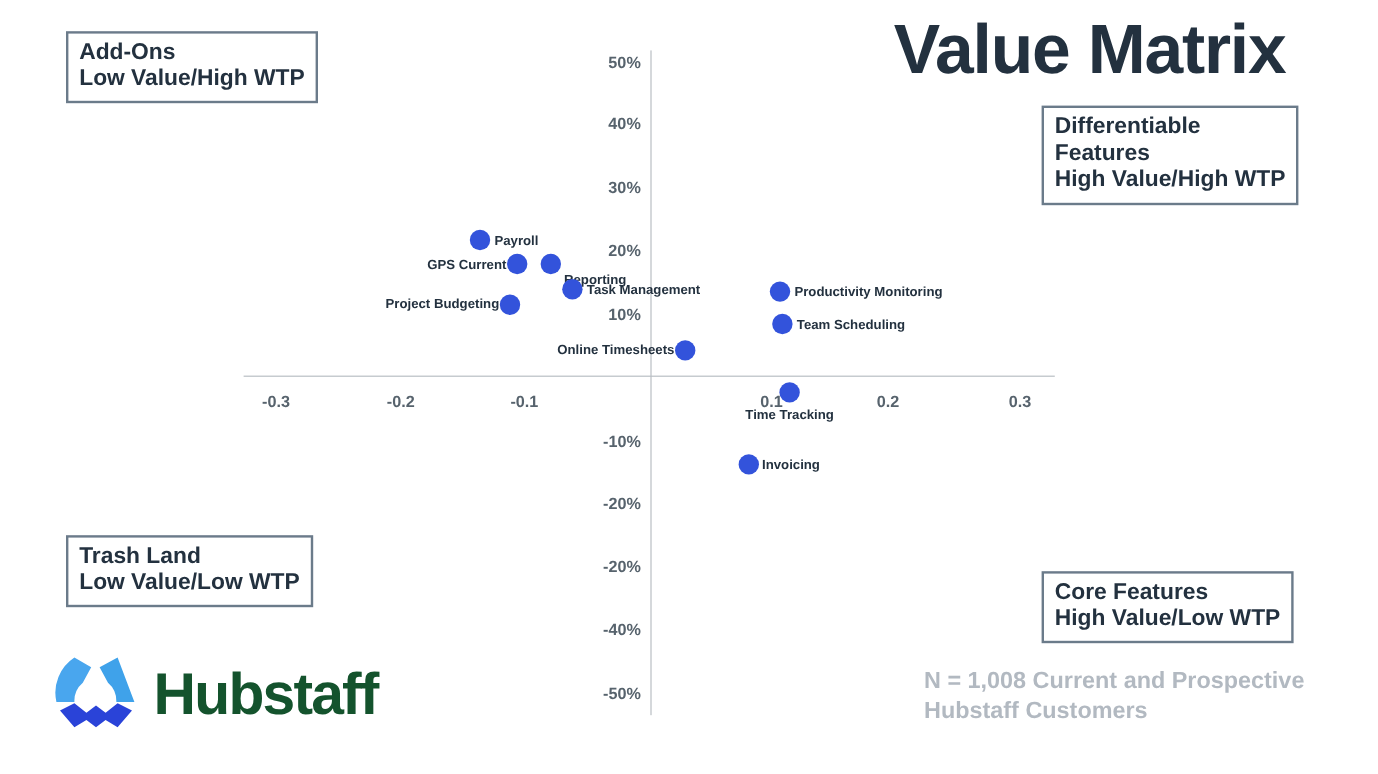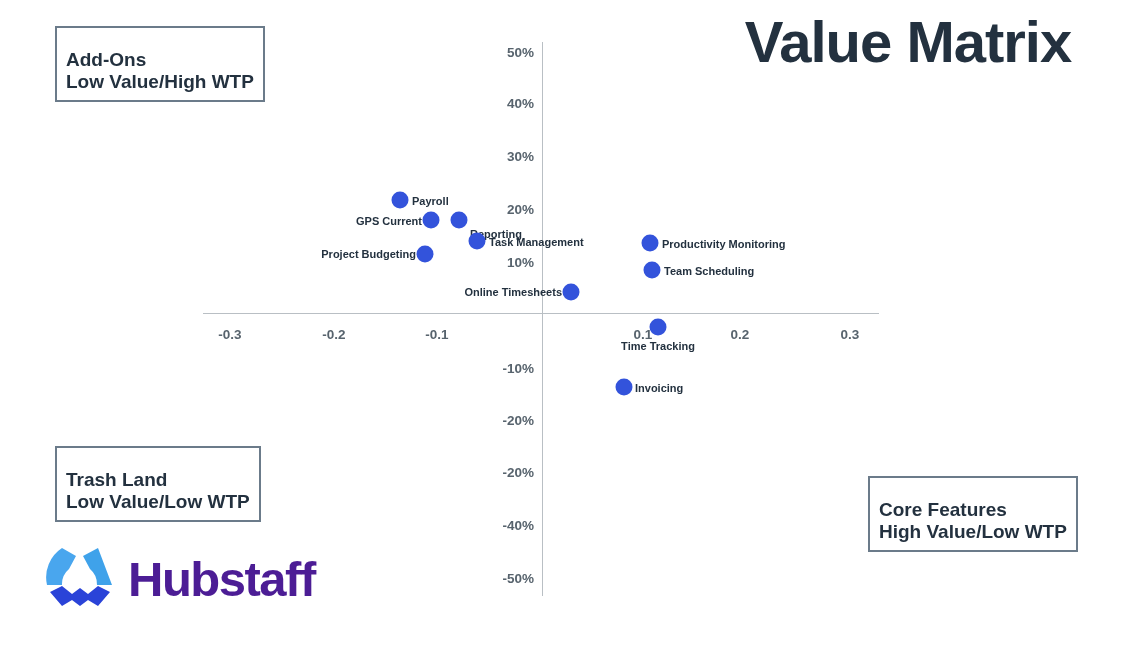--- a/index.html
+++ b/index.html
@@ -34,21 +34,21 @@
     line-height: 1.05;
     white-space: nowrap;
   }
 
   
   .quad-box {
     position: absolute;
     border: 2px solid #6b7b8a;
     background: #ffffff;
     box-sizing: border-box;
-    padding: 21px 9px 7px 9px;
+    padding: 5px 9px 7px 9px;
     font-size: 19px;
     font-weight: 700;
     color: #23313f;
     line-height: 1.17;
     white-space: pre-line;
   }
   #quad-top-left   { left: 55px;  top: 26px;  }
   #quad-top-right  { left: 868px; top: 88px;  }
   #quad-bot-left   { left: 55px;  top: 446px; }
   #quad-bot-right  { left: 868px; top: 476px; }
@@ -125,34 +125,37 @@
     left: 42px;
     top: 542px;
     display: flex;
     align-items: center;
     gap: 10px;
   }
   .logo-text {
     font-size: 49px;
     font-weight: 700;
     letter-spacing: -1.5px;
-    color: #4c1d95;
+    color: #14532d;
     line-height: 1;
   }
 </style>
 </head>
 <body>
 
 <div id="canvas">
 
   <div class="chart-title">Value Matrix</div>
 
   <div class="quad-box" id="quad-top-left">Add-Ons
 Low Value/High WTP</div>
 
+  <div class="quad-box" id="quad-top-right">Differentiable
+Features
+High Value/High WTP</div>
 
   <div class="quad-box" id="quad-bot-left">Trash Land
 Low Value/Low WTP</div>
 
   <div class="quad-box" id="quad-bot-right">Core Features
 High Value/Low WTP</div>
 
   <div class="axis-line-h"></div>
   <div class="axis-line-v"></div>
 
@@ -192,20 +195,22 @@
       <div class="point" title="Team Scheduling" style="left: 652px; top: 270px; background: rgb(51, 83, 219);"></div>
       <div class="point-label lbl-right" style="left: 664px; top: 271px;">Team Scheduling</div>
       <div class="point" title="Online Timesheets" style="left: 571px; top: 292px; background: rgb(51, 83, 219);"></div>
       <div class="point-label lbl-left" style="left: 562px; top: 292px;">Online Timesheets</div>
       <div class="point" title="Time Tracking" style="left: 658px; top: 327px; background: rgb(51, 83, 219);"></div>
       <div class="point-label lbl-below" style="left: 658px; top: 340px;">Time Tracking</div>
       <div class="point" title="Invoicing" style="left: 624px; top: 387px; background: rgb(51, 83, 219);"></div>
       <div class="point-label lbl-right" style="left: 635px; top: 388px;">Invoicing</div>
     </div>
 
+  <div class="note">N = 1,008 Current and Prospective
+Hubstaff Customers</div>
 
   <div class="logo-wrap">
     <span>
       <svg width="76" height="70" viewBox="0 0 76 70" aria-hidden="true">
 
         <path d="M20 6 L34 14 L27 27 A20 20 0 0 0 20 43 L5 43 A35 35 0 0 1 20 6 Z" fill="#49a6ee"></path>
 
         <path d="M56 6 L70 43 L55 43 A20 20 0 0 0 48 27 L41 14 Z" fill="#2f9ae8" opacity="0.92"></path>
 
         <path d="M8 50 L20 44 L30 52 L38 46 L46 52 L56 44 L68 50 L56 64 L46 58 L38 64 L30 58 L20 64 Z" fill="#2a43d8"></path>

